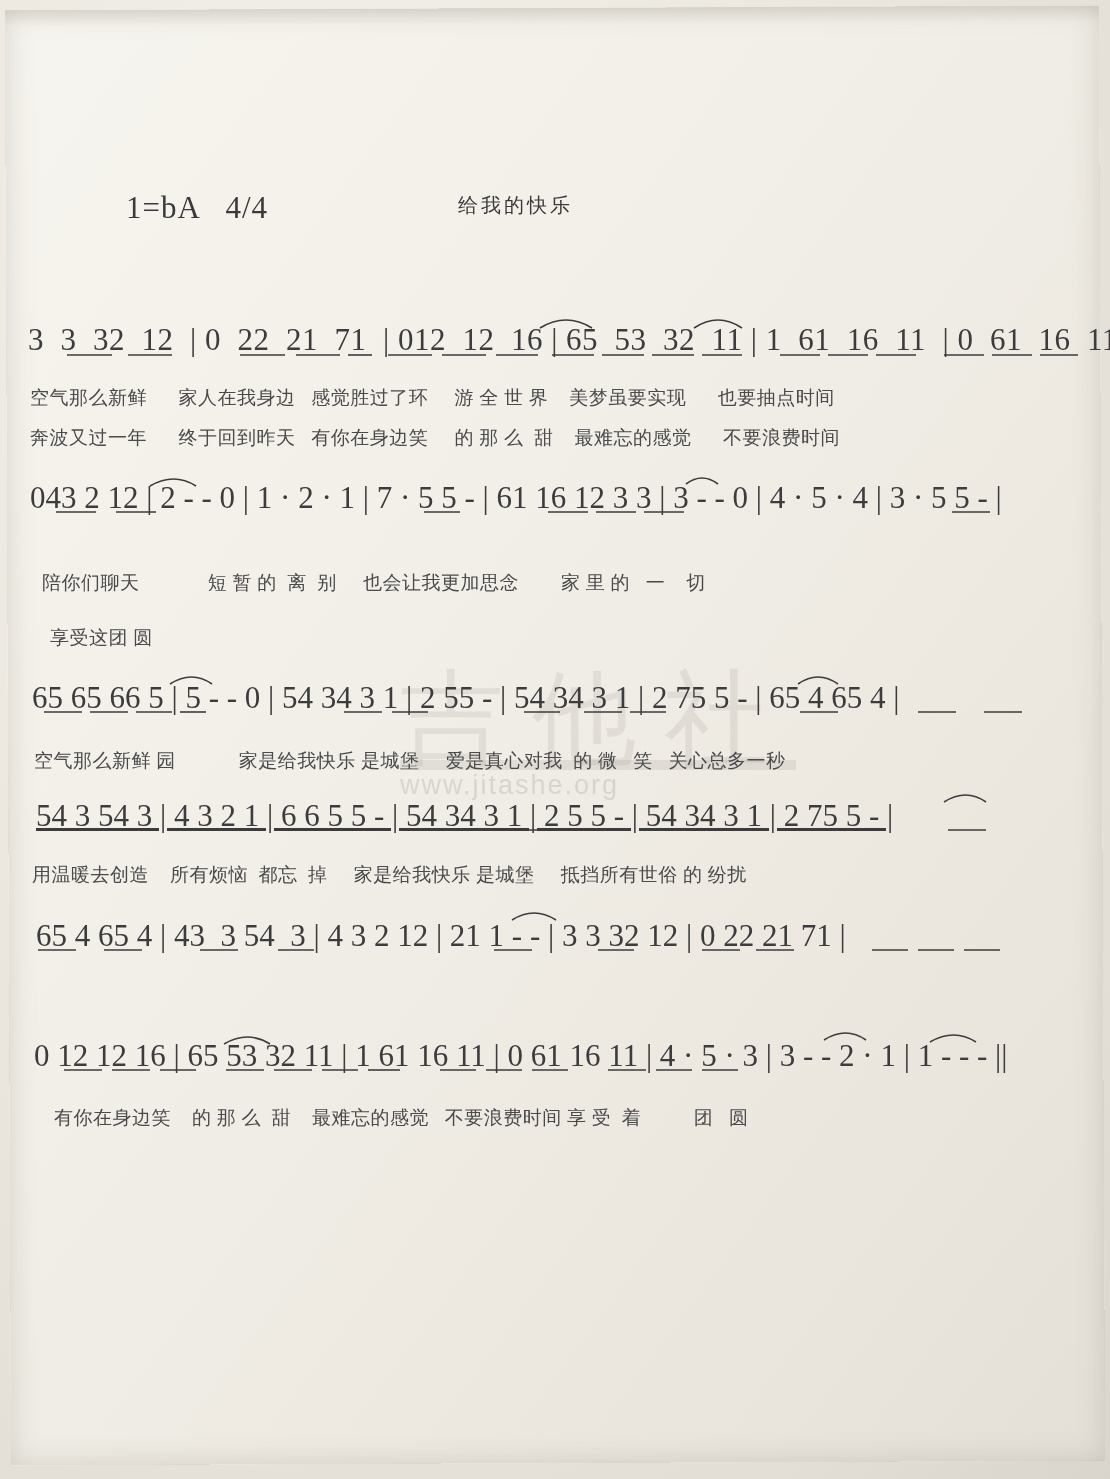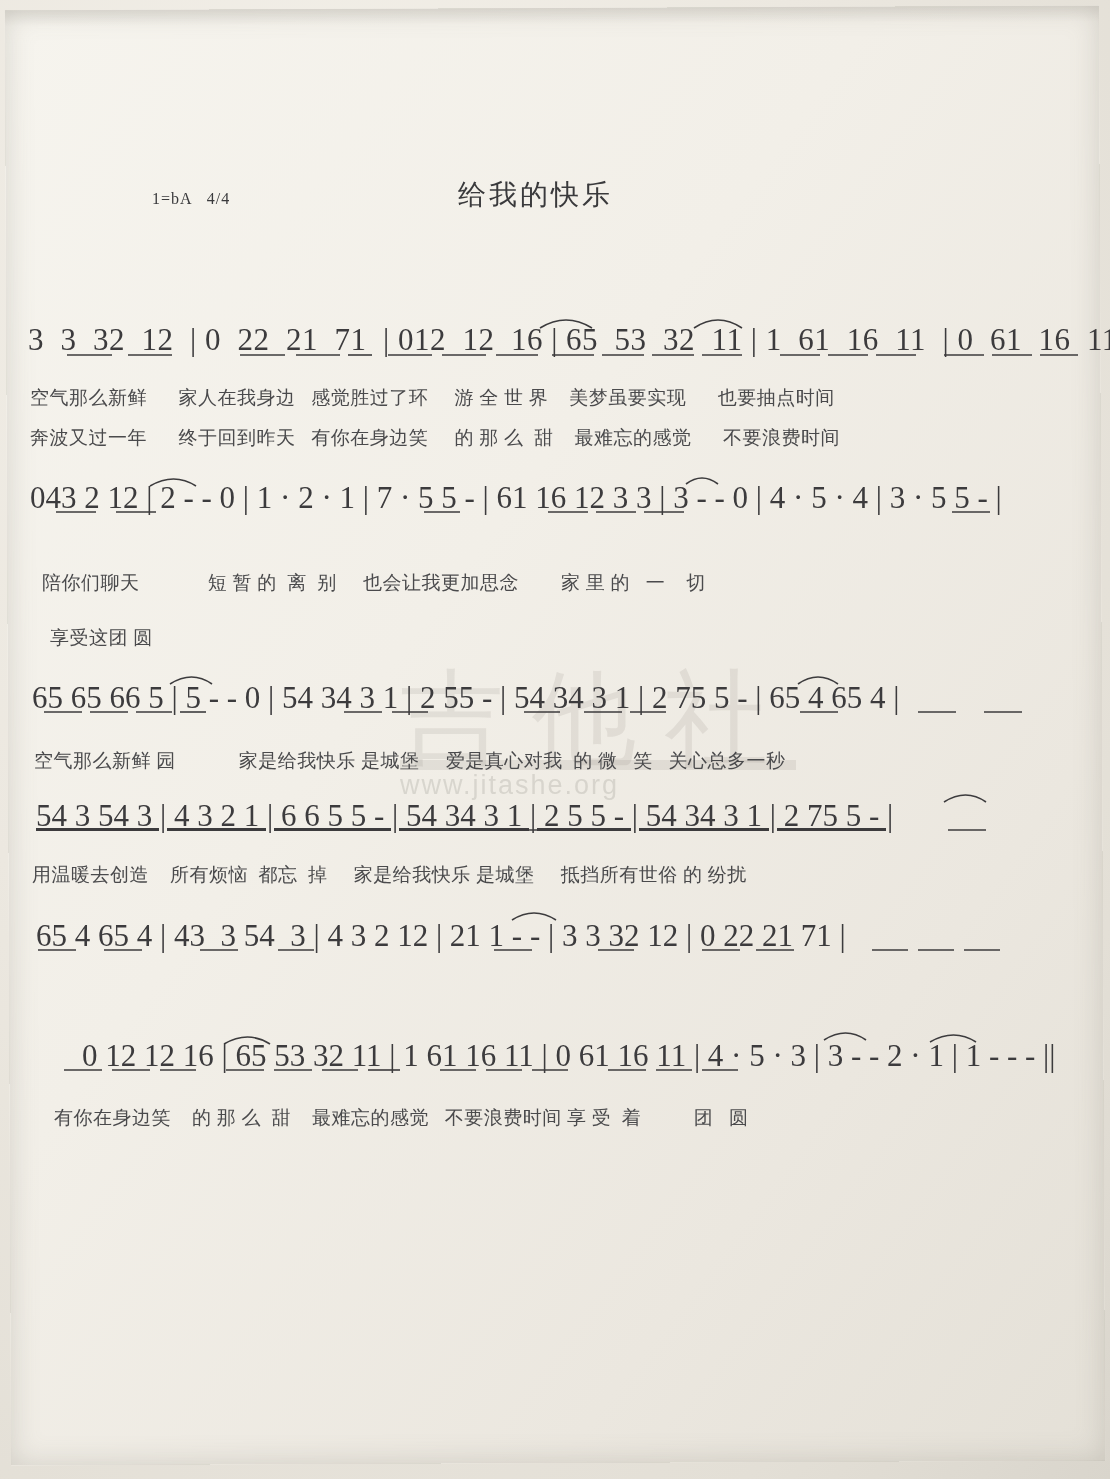--- a/index.html
+++ b/index.html
@@ -45,31 +45,31 @@
     position: absolute;
     left: 0; top: 0;
     width: 1110px;
     height: 1479px;
     color: #3a3a3c;
   }
 
   
   .key-sig {
     position: absolute;
-    left: 152px;
+    left: 126px;
     top: 190px;
-    font-size: 16px;
+    font-size: 31px;
     letter-spacing: 1px;
     white-space: pre;
   }
   .title {
     position: absolute;
     left: 458px;
-    top: 176px;
-    font-size: 28px;
+    top: 192px;
+    font-size: 20px;
     letter-spacing: 3px;
   }
 
   
   .notes {
     position: absolute;
     font-size: 30px;
     letter-spacing: 0px;
     white-space: pre;
     color: #3c3b3d;
@@ -134,21 +134,21 @@
   <div class="lyrics" style="left:42px; top:625px;margin-left:8px;">享受这团 圆</div>
 
   <div class="notes" style="left:32px; top:680px; font-size:31px;">65 65 66 5 | 5 - - 0 | 54 34 3 1 | 2 55 - | 54 34 3 1 | 2 75 5 - | 65 4 65 4 |</div>
   <div class="lyrics" style="left:34px; top:748px;">空气那么新鲜 园            家是给我快乐 是城堡     爱是真心对我  的 微   笑   关心总多一秒</div>
 
   <div class="notes" style="left:36px; top:798px; font-size:31px;text-decoration:underline;">54 3 54 3 | 4 3 2 1 | 6 6 5 5 - | 54 34 3 1 | 2 5 5 - | 54 34 3 1 | 2 75 5 - |</div>
   <div class="lyrics" style="left:32px; top:862px;">用温暖去创造    所有烦恼  都忘  掉     家是给我快乐 是城堡     抵挡所有世俗 的 纷扰</div>
 
   <div class="notes" style="left:36px; top:918px; font-size:31px;">65 4 65 4 | 43  3 54  3 | 4 3 2 12 | 21 1 - - | 3 3 32 12 | 0 22 21 71 |</div>
 
-  <div class="notes" style="left:34px; top:1038px; font-size:31px;margin-left:48px;">0 12 12 16 | 65 53 32 11 | 1 61 16 11 | 0 61 16 11 | 4 · 5 · 3 | 3 - - 2 · 1 | 1 - - - ||</div>
+  <div class="notes" style="left:34px; top:1038px; font-size:31px;">0 12 12 16 | 65 53 32 11 | 1 61 16 11 | 0 61 16 11 | 4 · 5 · 3 | 3 - - 2 · 1 | 1 - - - ||</div>
   <div class="lyrics" style="left:54px; top:1105px;">有你在身边笑    的 那 么  甜    最难忘的感觉   不要浪费时间 享 受  着          团   圆</div>
 
   <svg id="arcs" viewBox="0 0 1110 1479">
     <g stroke="#3c3b3d" stroke-width="1.6" fill="none">
 
       <line x1="67" y1="355" x2="112" y2="355"></line>
       <line x1="128" y1="355" x2="172" y2="355"></line>
       <line x1="240" y1="355" x2="285" y2="355"></line>
       <line x1="296" y1="355" x2="340" y2="355"></line>
       <line x1="348" y1="355" x2="372" y2="355"></line>

